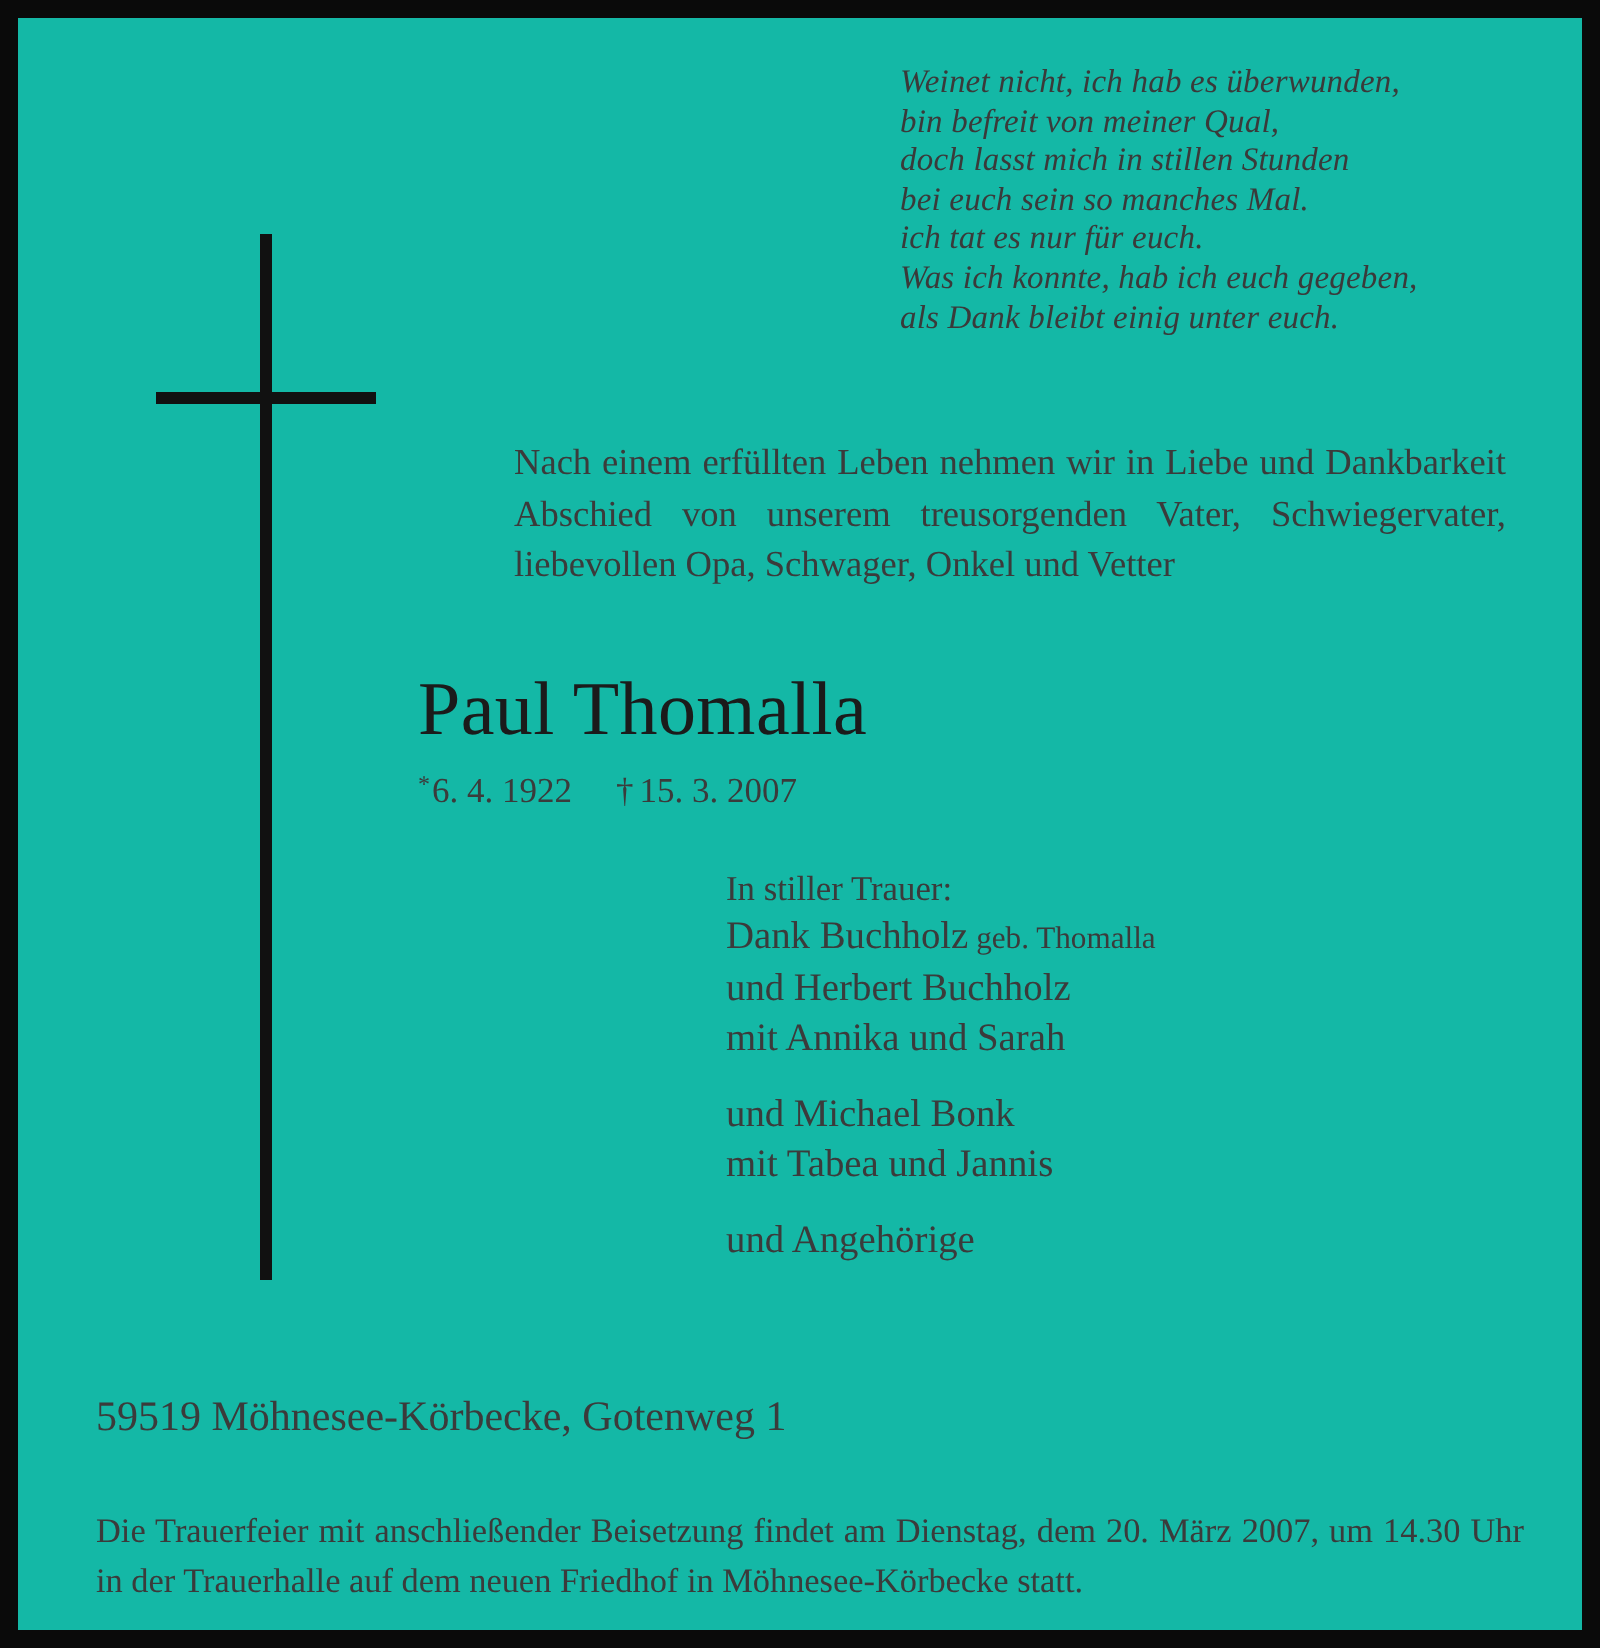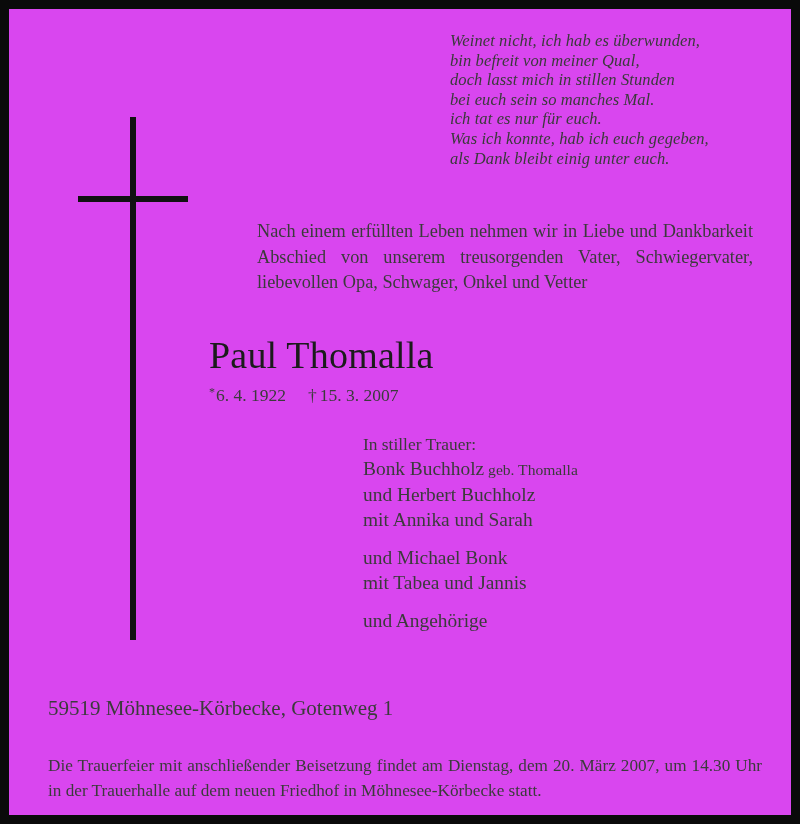--- a/index.html
+++ b/index.html
@@ -20,21 +20,21 @@
     background: #0a0a0a;
     padding: 9px;
     overflow: hidden;
   }
 
   #page {
     position: relative;
     width: 100%;
     height: 100%;
     box-sizing: border-box;
-    background: #d946ef;
+    background: #14b8a6;
     overflow: hidden;
   }
 
   
   #cross {
     position: absolute;
     left: 0;
     top: 0;
     width: 100%;
     height: 100%;
@@ -195,21 +195,21 @@
       <div id="deceased-name">Paul Thomalla</div>
       <div id="life-dates">
         <span class="birth-sym">*</span><span>6. 4. 1922</span><span class="gap"></span><span class="death-sym">†</span><span>15. 3. 2007</span>
       </div>
     </div>
 
     <div id="mourners">
       <div id="mourners-heading">In stiller Trauer:</div>
 
       <div class="mourner-group">
-        <div class="mourner-line"><span>Bonk Buchholz</span><span class="nee"> geb. Thomalla</span></div>
+        <div class="mourner-line"><span>Dank Buchholz</span><span class="nee"> geb. Thomalla</span></div>
         <div class="mourner-line"><span>und Herbert Buchholz</span><span class="nee"></span></div>
         <div class="mourner-line"><span>mit Annika und Sarah</span><span class="nee"></span></div>
       </div>
 
       <div class="mourner-group">
         <div class="mourner-line"><span>und Michael Bonk</span><span class="nee"></span></div>
         <div class="mourner-line"><span>mit Tabea und Jannis</span><span class="nee"></span></div>
       </div>
 
       <div id="mourners-closing">und Angehörige</div>

